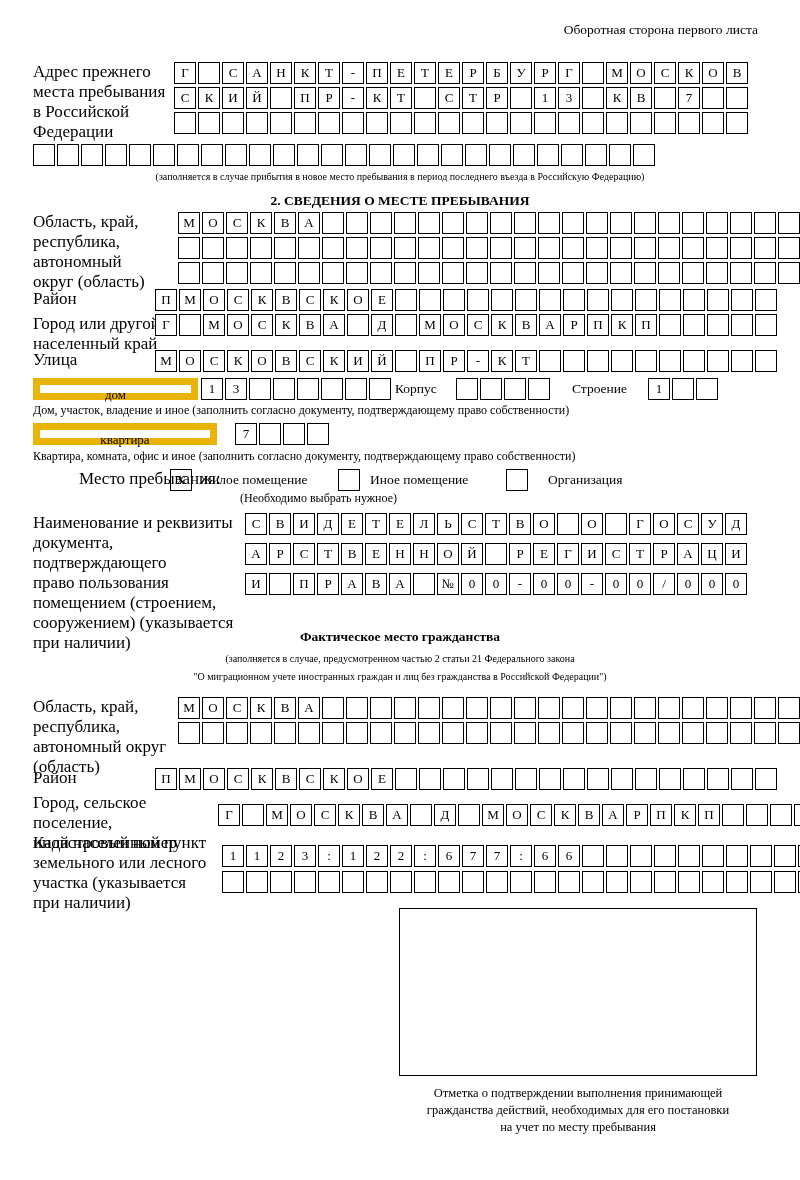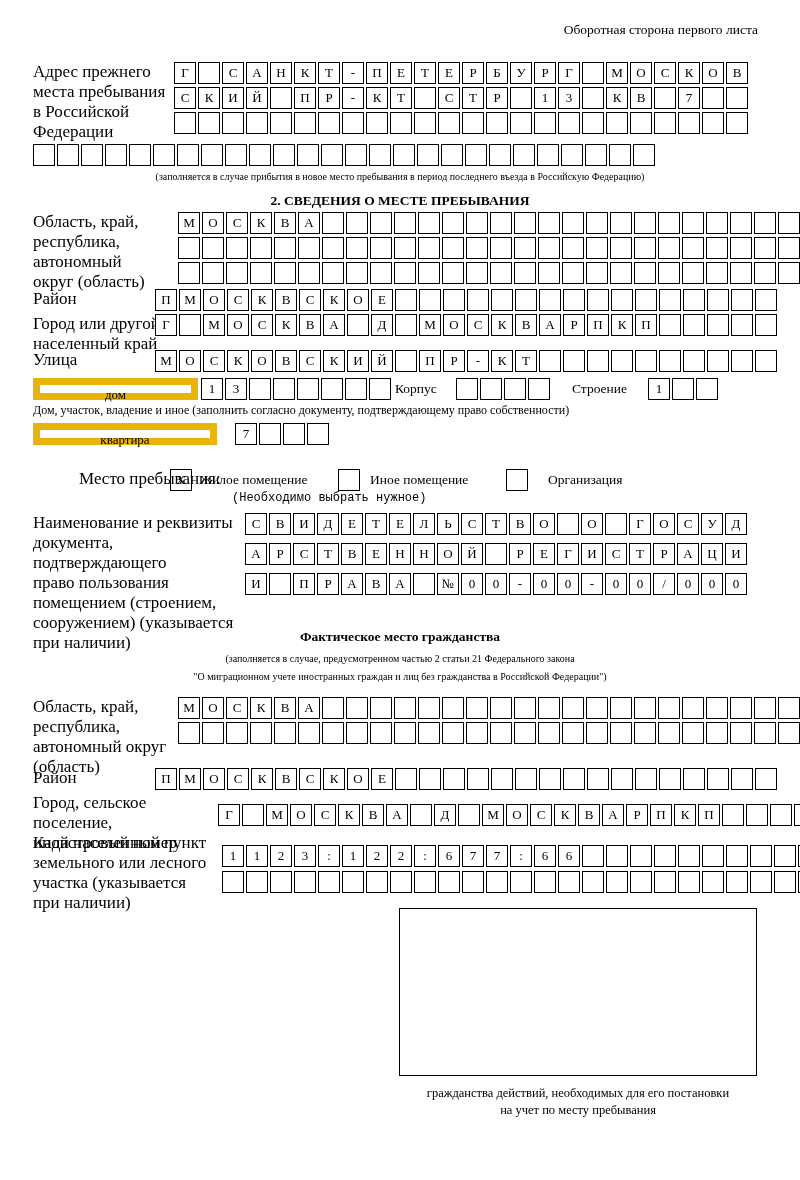--- a/index.html
+++ b/index.html
@@ -438,29 +438,30 @@
   </div>
   <div class="abs lbl-sm" style="left:33px; top:403px;">Дом, участок, владение и иное (заполнить согласно документу, подтверждающему право собственности)</div>
 
   <div class="abs wide-box" style="left:33px; top:423px; width:184px;">квартира</div>
   <div class="abs cells" style="left:235px; top:423px;">
     <div class="cell">7</div>
     <div class="cell"></div>
     <div class="cell"></div>
     <div class="cell"></div>
   </div>
+  <div class="abs lbl-sm" style="left:33px; top:449px;">Квартира, комната, офис и иное (заполнить согласно документу, подтверждающему право собственности)</div>
 
   <div class="abs lbl" style="left:33px; top:469px;margin-left:46px;">Место пребывания:</div>
   <div class="abs check-cell" style="left:170px; top:469px;">X</div>
   <div class="abs inline-lbl" style="left:200px; top:469px;">Жилое помещение</div>
   <div class="abs check-cell" style="left:338px; top:469px;"></div>
   <div class="abs inline-lbl" style="left:370px; top:469px;">Иное помещение</div>
   <div class="abs check-cell" style="left:506px; top:469px;"></div>
   <div class="abs inline-lbl" style="left:548px; top:469px;">Организация</div>
-  <div class="abs lbl-sm" style="left:232px; top:491px;font-family:Liberation Mono, monospace;">(Необходимо выбрать нужное)</div>
+  <div class="abs lbl-sm" style="left:240px; top:491px;">(Необходимо выбрать нужное)</div>
 
   <div class="abs lbl" style="left:33px; top:513px; width:212px;">Наименование и реквизиты
 документа, подтверждающего
 право пользования
 помещением (строением,
 сооружением) (указывается
 при наличии)</div>
   <div class="abs cells" style="left:245px; top:513px;">
     <div class="cell">С</div>
     <div class="cell">В</div>
@@ -710,17 +711,18 @@
     <div class="cell"></div>
     <div class="cell"></div>
     <div class="cell"></div>
     <div class="cell"></div>
     <div class="cell"></div>
     <div class="cell"></div>
   </div>
 
   <div class="abs big-box" style="left:399px; top:908px; width:358px; height:168px;"></div>
   <div class="abs" style="left:399px; top:1085px; width:358px;">
+    <div class="footer-note">Отметка о подтверждении выполнения принимающей</div>
     <div class="footer-note">гражданства действий, необходимых для его постановки</div>
     <div class="footer-note">на учет по месту пребывания</div>
   </div>
 
 </div>
 
 </body></html>

